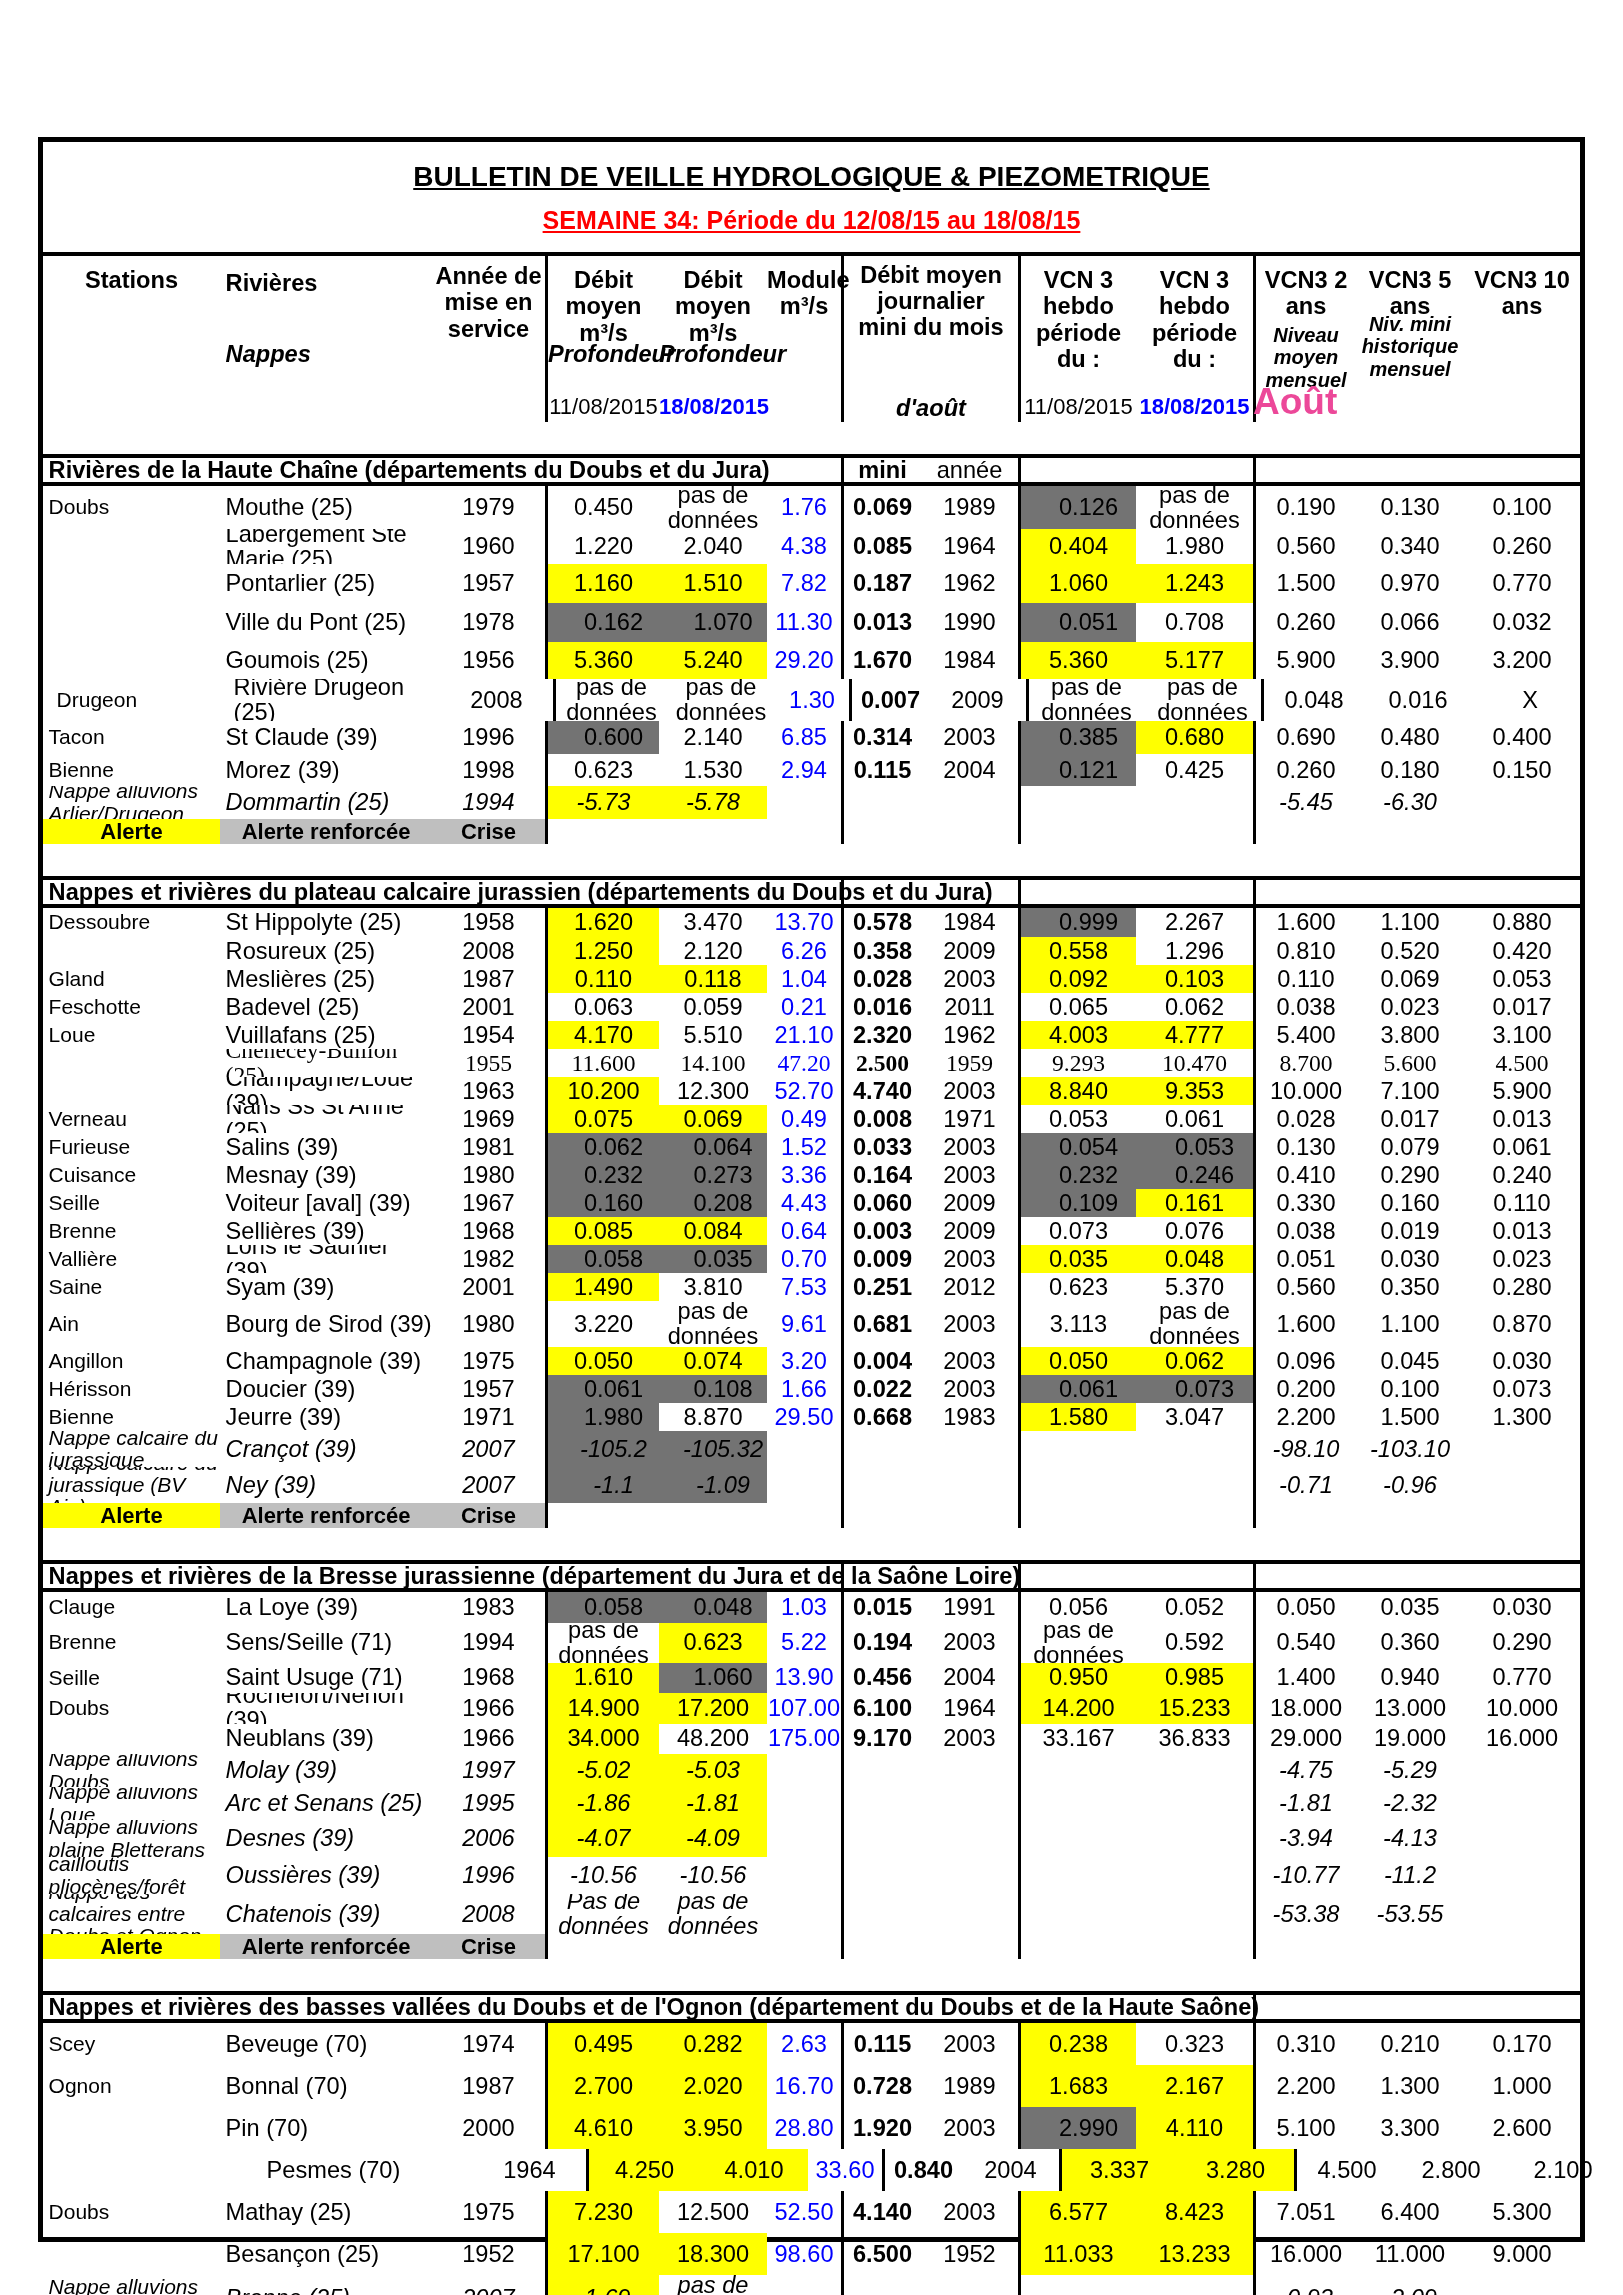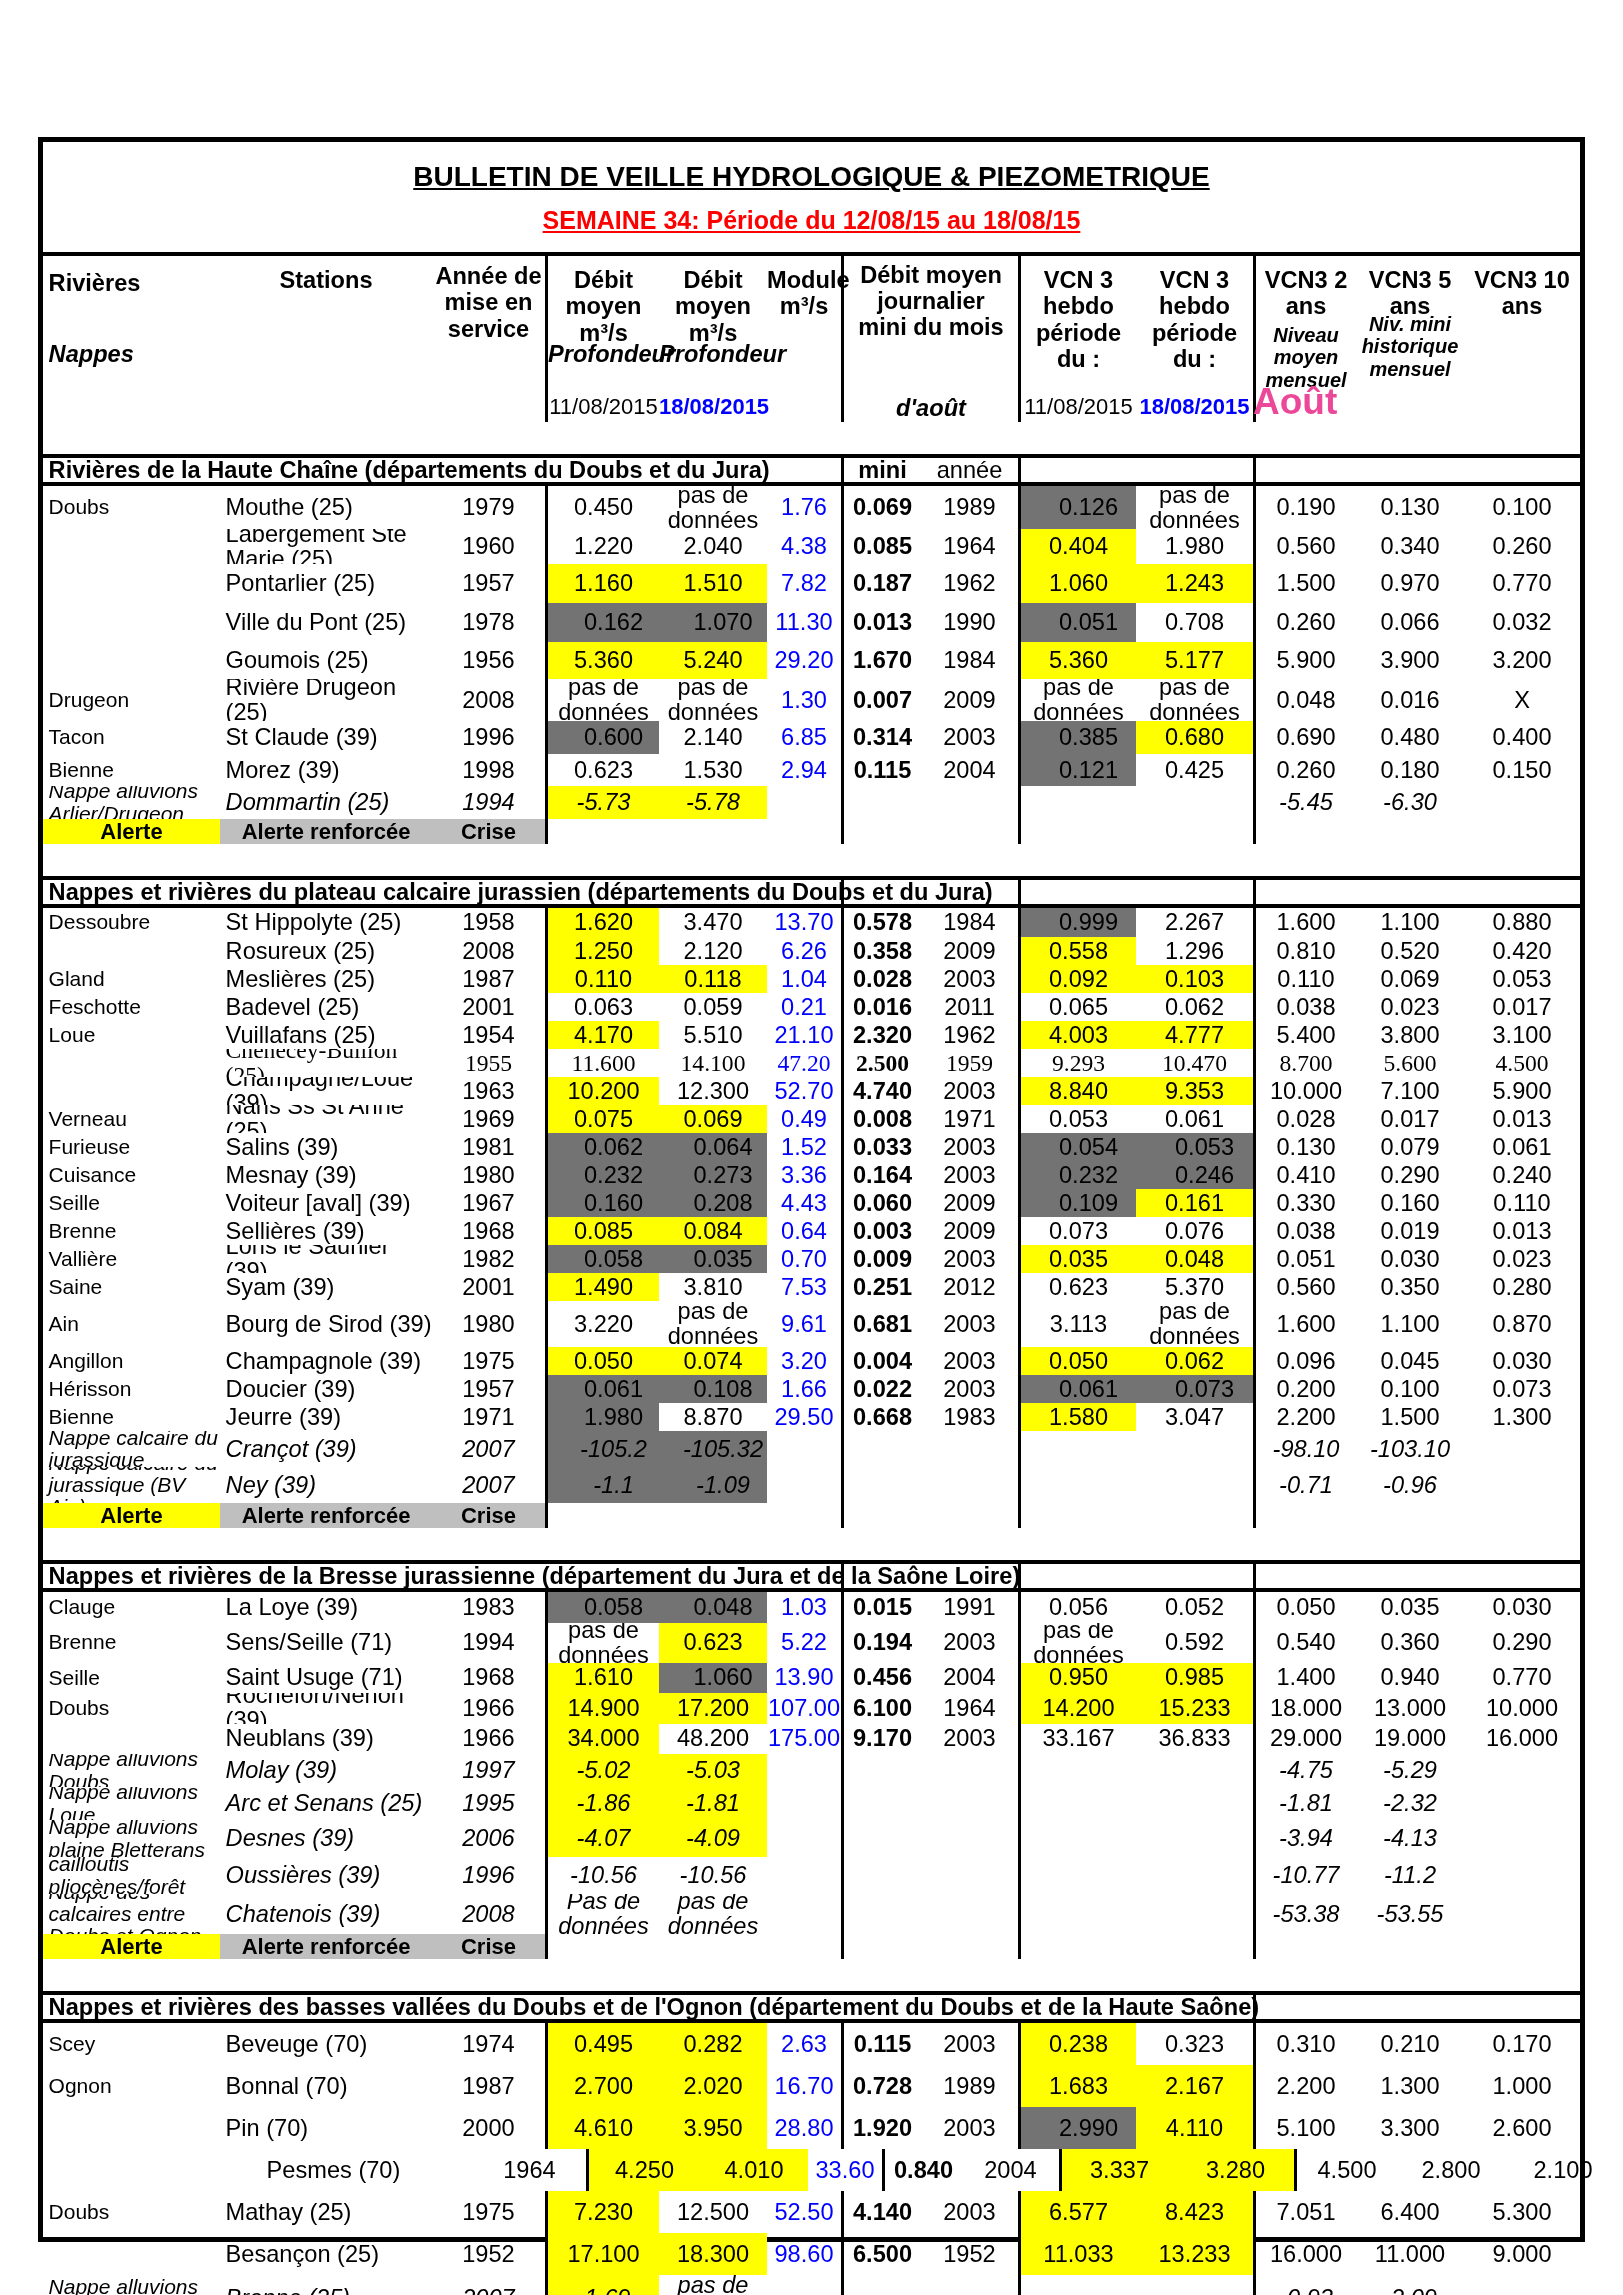--- a/index.html
+++ b/index.html
@@ -47,25 +47,25 @@
 <body>
 
 <div class="frame">
   <div class="titleblock">
     <div class="title">BULLETIN DE VEILLE HYDROLOGIQUE &amp; PIEZOMETRIQUE</div>
     <div class="subtitle">SEMAINE 34: Période du 12/08/15 au 18/08/15</div>
   </div>
 
   <div class="grid thead">
     <div class="hcell">
+      <span class="h-top">Stations</span>
+    </div>
+    <div class="hcell">
       <span class="h-riv">Rivières</span>
       <span class="h-nap">Nappes</span>
-    </div>
-    <div class="hcell">
-      <span class="h-top">Stations</span>
     </div>
     <div class="hcell">
       <span class="h-top3">Année de mise en service</span>
     </div>
     <div class="hcell bl">
       <span class="h-top">Débit moyen m³/s</span>
       <span class="h-prof">Profondeur</span>
       <span class="h-date">11/08/2015</span>
     </div>
     <div class="hcell">
@@ -178,21 +178,21 @@
         <div class="cell bg-y">5.240</div>
         <div class="cell blue">29.20</div>
         <div class="cell bold bl">1.670</div>
         <div class="cell">1984</div>
         <div class="cell bl bg-y">5.360</div>
         <div class="cell bg-y">5.177</div>
         <div class="cell bl">5.900</div>
         <div class="cell">3.900</div>
         <div class="cell">3.200</div>
       </div>
-      <div class="grid row" style="height: 42px;">
+      <div class="grid row" style="height: 42px; padding-left: 8px;">
         <div class="cell cl c1">Drugeon</div>
         <div class="cell cl">Rivière Drugeon (25)</div>
         <div class="cell">2008</div>
         <div class="cell bl">pas de données</div>
         <div class="cell">pas de données</div>
         <div class="cell blue">1.30</div>
         <div class="cell bold bl">0.007</div>
         <div class="cell">2009</div>
         <div class="cell bl">pas de données</div>
         <div class="cell">pas de données</div>

